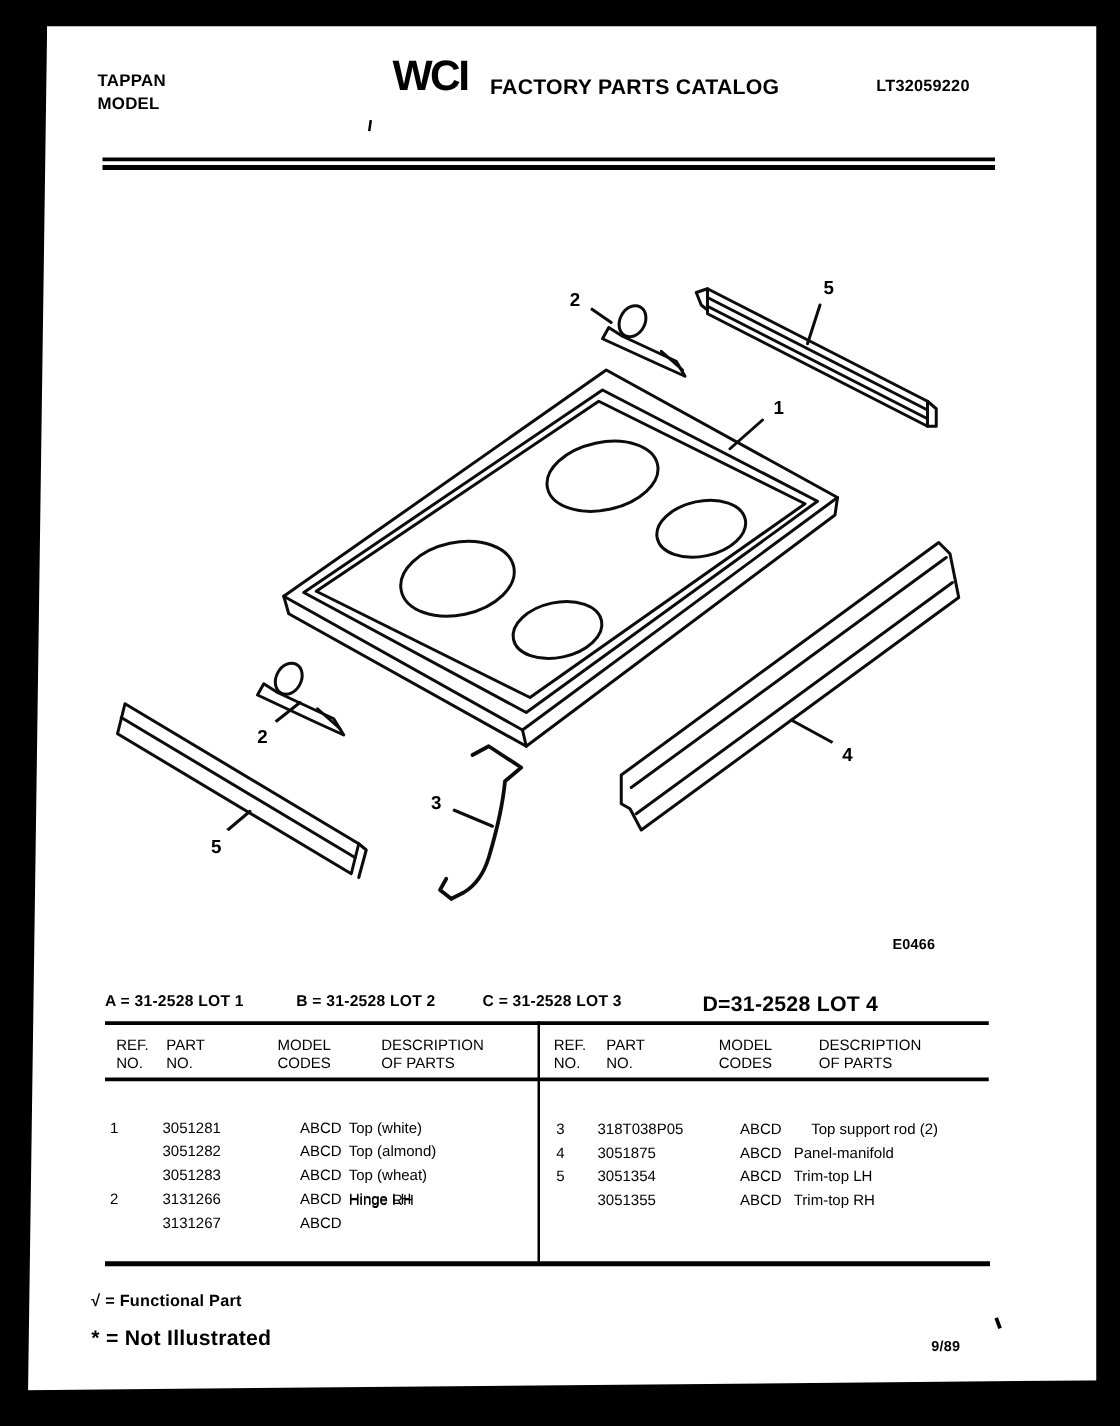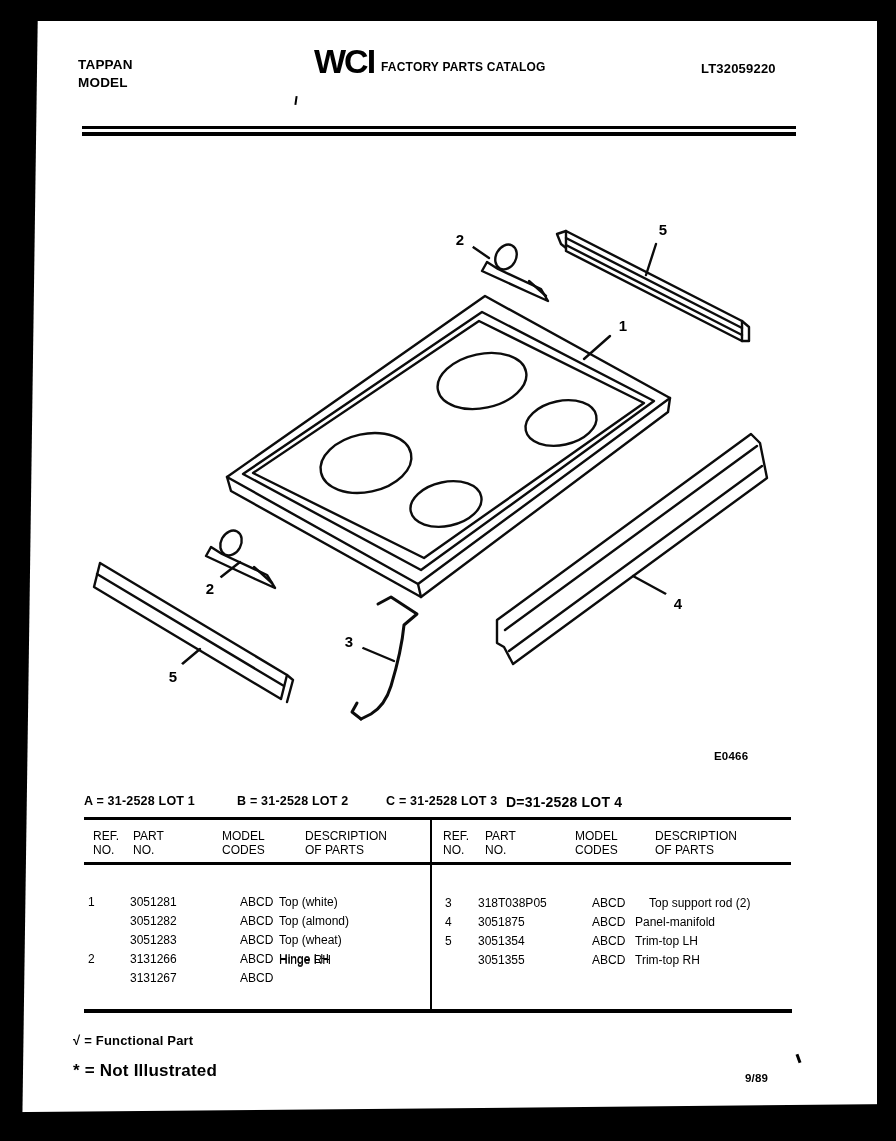--- a/index.html
+++ b/index.html
@@ -22,21 +22,21 @@
 <body>
 
 <div class="bar" style="left:0;top:0;width:896px;height:21px"></div>
 <div class="bar" style="left:0;top:0;width:38px;height:1141px;clip-path:polygon(0 0,100% 0,58% 100%,0 100%)"></div>
 <div class="bar" style="left:877px;top:0;width:19px;height:1141px"></div>
 <div class="bar" style="left:0;top:1100px;width:896px;height:41px;clip-path:polygon(0 30%,100% 10%,100% 100%,0 100%)"></div>
 
 <div class="t" style="left:78px;top:57px;font-size:13.5px">TAPPAN</div>
 <div class="t" style="left:78px;top:75px;font-size:13.5px">MODEL</div>
 <div class="t" style="left:314px;top:42px;font-size:34px;letter-spacing:-2px">WCI</div>
-<div class="t" style="left:381px;top:60px;font-size:12px">FACTORY PARTS CATALOG</div>
+<div class="t" style="left:392px;top:60px;font-size:17px">FACTORY PARTS CATALOG</div>
 <div class="t" style="left:701px;top:61px;font-size:13px">LT32059220</div>
 <div class="speck" style="left:295px;top:96px;width:2px;height:9px;transform:rotate(8deg)"></div>
 <div class="rule" style="left:82px;top:126px;width:714px;height:3px"></div>
 <div class="rule" style="left:82px;top:132px;width:714px;height:4px"></div>
 
 <svg width="896" height="1141" viewBox="0 0 896 1141">
   <g>
     <path d="M485,296 L670,398 L418,584 L227,477 Z"></path>
     <path d="M227,477 L231,491 L421,597 L418,584"></path>
     <path d="M421,597 L668,412 L670,398"></path>
@@ -119,21 +119,21 @@
     <path d="M181,665 L200,649"></path>
     <circle class="callout-circle" cx="173" cy="676" r="15"></circle>
     <text x="173" y="682">5</text>
   </g>
 </svg>
 
 <div class="t" style="left:714px;top:750px;font-size:11.5px">E0466</div>
 <div class="t" style="left:84px;top:794px;font-size:12.5px">A = 31-2528 LOT 1</div>
 <div class="t" style="left:237px;top:794px;font-size:12.5px">B = 31-2528 LOT 2</div>
 <div class="t" style="left:386px;top:794px;font-size:12.5px">C = 31-2528 LOT 3</div>
-<div class="t" style="left:506px;top:794px;font-size:14px">D=31-2528 LOT 4</div>
+<div class="t" style="left:562px;top:794px;font-size:17px">D=31-2528 LOT 4</div>
 
 <div class="rule" style="left:84px;top:817px;width:707px;height:3px"></div>
 <div class="rule" style="left:84px;top:862px;width:707px;height:3px"></div>
 <div class="rule" style="left:84px;top:1009px;width:708px;height:4px"></div>
 <div class="rule" style="left:430px;top:817px;width:2px;height:194px"></div>
 
 <div style="position:absolute;left:84px;top:816px;width:344px;height:196px">
   <span class="cell" style="left:9px;top:13px"><span>REF.</span><br><span>NO.</span></span>
   <span class="cell" style="left:49px;top:13px"><span>PART</span><br><span>NO.</span></span>
   <span class="cell" style="left:138px;top:13px"><span>MODEL</span><br><span>CODES</span></span>

